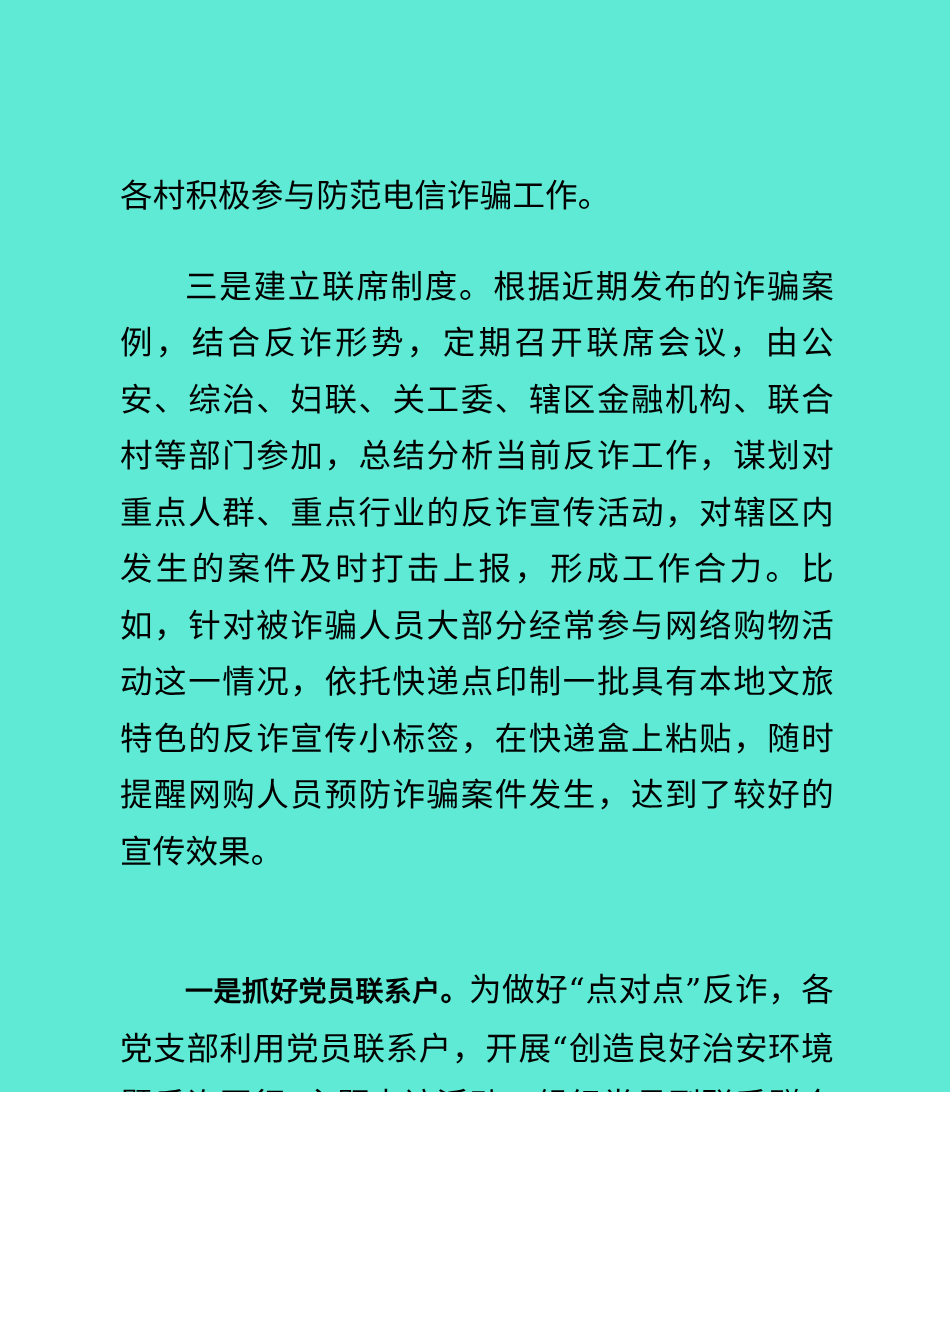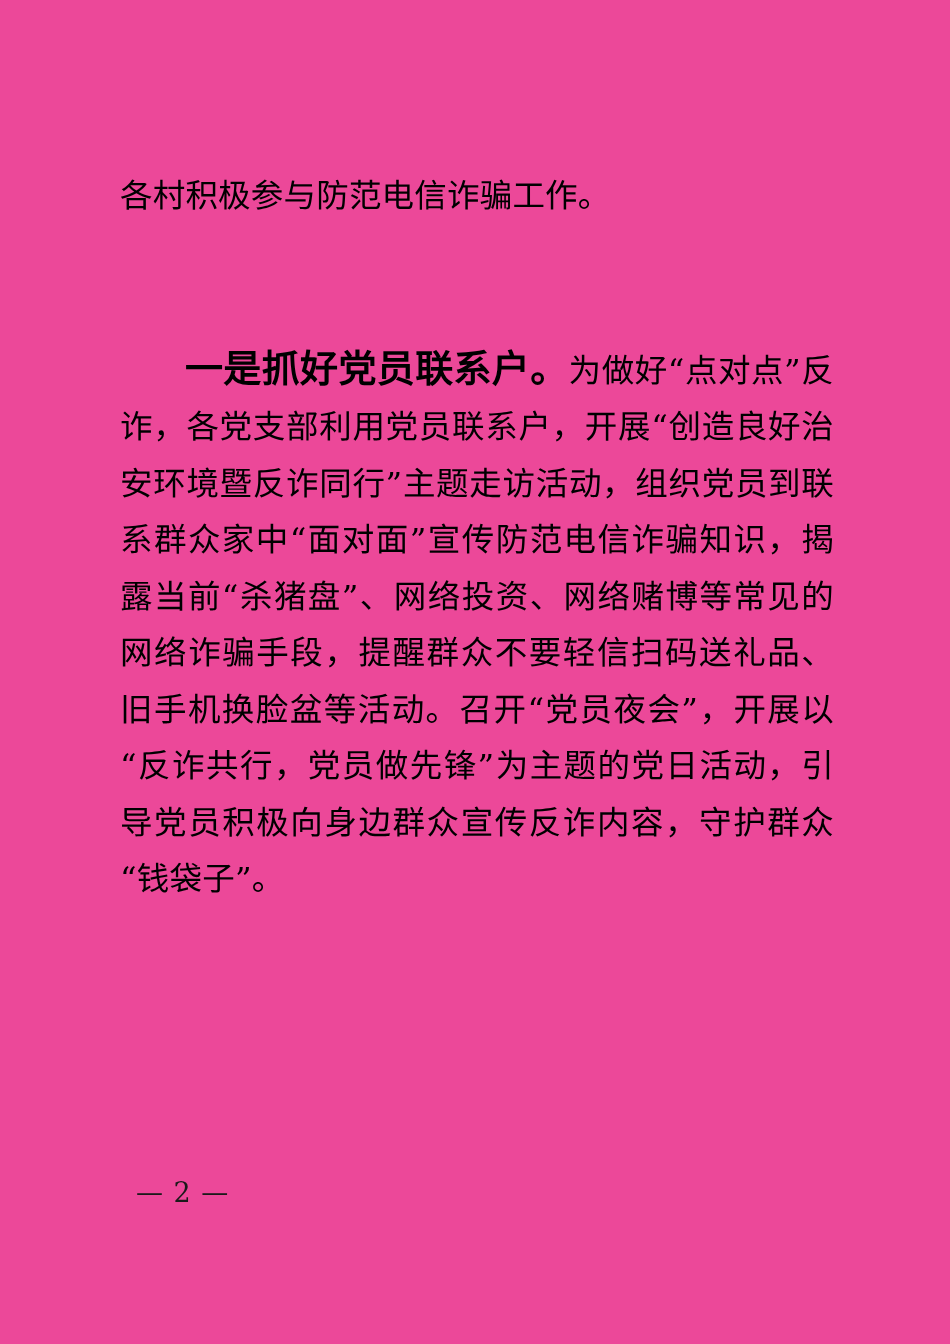--- a/index.html
+++ b/index.html
@@ -5,22 +5,22 @@
 <style>
   html, body {
     margin: 0;
     padding: 0;
     background: #ffffff;
   }
 
   .page {
     position: relative;
     width: 950px;
-    height: 1344px;
-    background: #ec4899;
+    height: 1092px;
+    background: #5eead4;
     overflow: hidden;
     box-sizing: border-box;
     text-decoration: underline;
   }
 
   .doc-body {
     position: absolute;
     left: 120px;
     top: 168px;
     width: 714px;
@@ -62,21 +62,21 @@
     color: #000000;
     margin: 0;
     text-indent: 1em;
     letter-spacing: 0.5px;
   }
 
   
   .lead {
     font-family: "DejaVu Sans", "Liberation Sans", sans-serif;
     font-weight: bold;
-    font-size: 38px;
+    font-size: 28px;
     letter-spacing: 0;
     margin-top: 34px;
   }
 
   .footer {
     position: absolute;
     left: 136px;
     top: 1176px;
     font-family: "DejaVu Serif", "Liberation Serif", serif;
     font-size: 27px;
@@ -90,20 +90,21 @@
 <body>
 
 <div class="page">
 
   <div class="doc-body">
 
     <p class="para no-indent">各村积极参与防范电信诈骗工作。</p>
 
     <div class="gap-sm"></div>
 
+    <p class="para indent"><span>三是建立联席制度。</span><span>根据近期发布的诈骗案例，结合反诈形势，定期召开联席会议，由公安、综治、妇联、关工委、辖区金融机构、联合村等部门参加，总结分析当前反诈工作，谋划对重点人群、重点行业的反诈宣传活动，对辖区内发生的案件及时打击上报，形成工作合力。比如，针对被诈骗人员大部分经常参与网络购物活动这一情况，依托快递点印制一批具有本地文旅特色的反诈宣传小标签，在快递盒上粘贴，随时提醒网购人员预防诈骗案件发生，达到了较好的宣传效果。</span></p>
 
     <div class="gap-md"></div>
 
 
     <div class="gap-sm"></div>
 
     <p class="para indent"><span class="lead">一是抓好党员联系户。</span><span>为做好“点对点”反诈，各党支部利用党员联系户，开展“创造良好治安环境暨反诈同行”主题走访活动，组织党员到联系群众家中“面对面”宣传防范电信诈骗知识，揭露当前“杀猪盘”、网络投资、网络赌博等常见的网络诈骗手段，提醒群众不要轻信扫码送礼品、旧手机换脸盆等活动。召开“党员夜会”，开展以“反诈共行，党员做先锋”为主题的党日活动，引导党员积极向身边群众宣传反诈内容，守护群众“钱袋子”。</span></p>
 
   </div>
 

